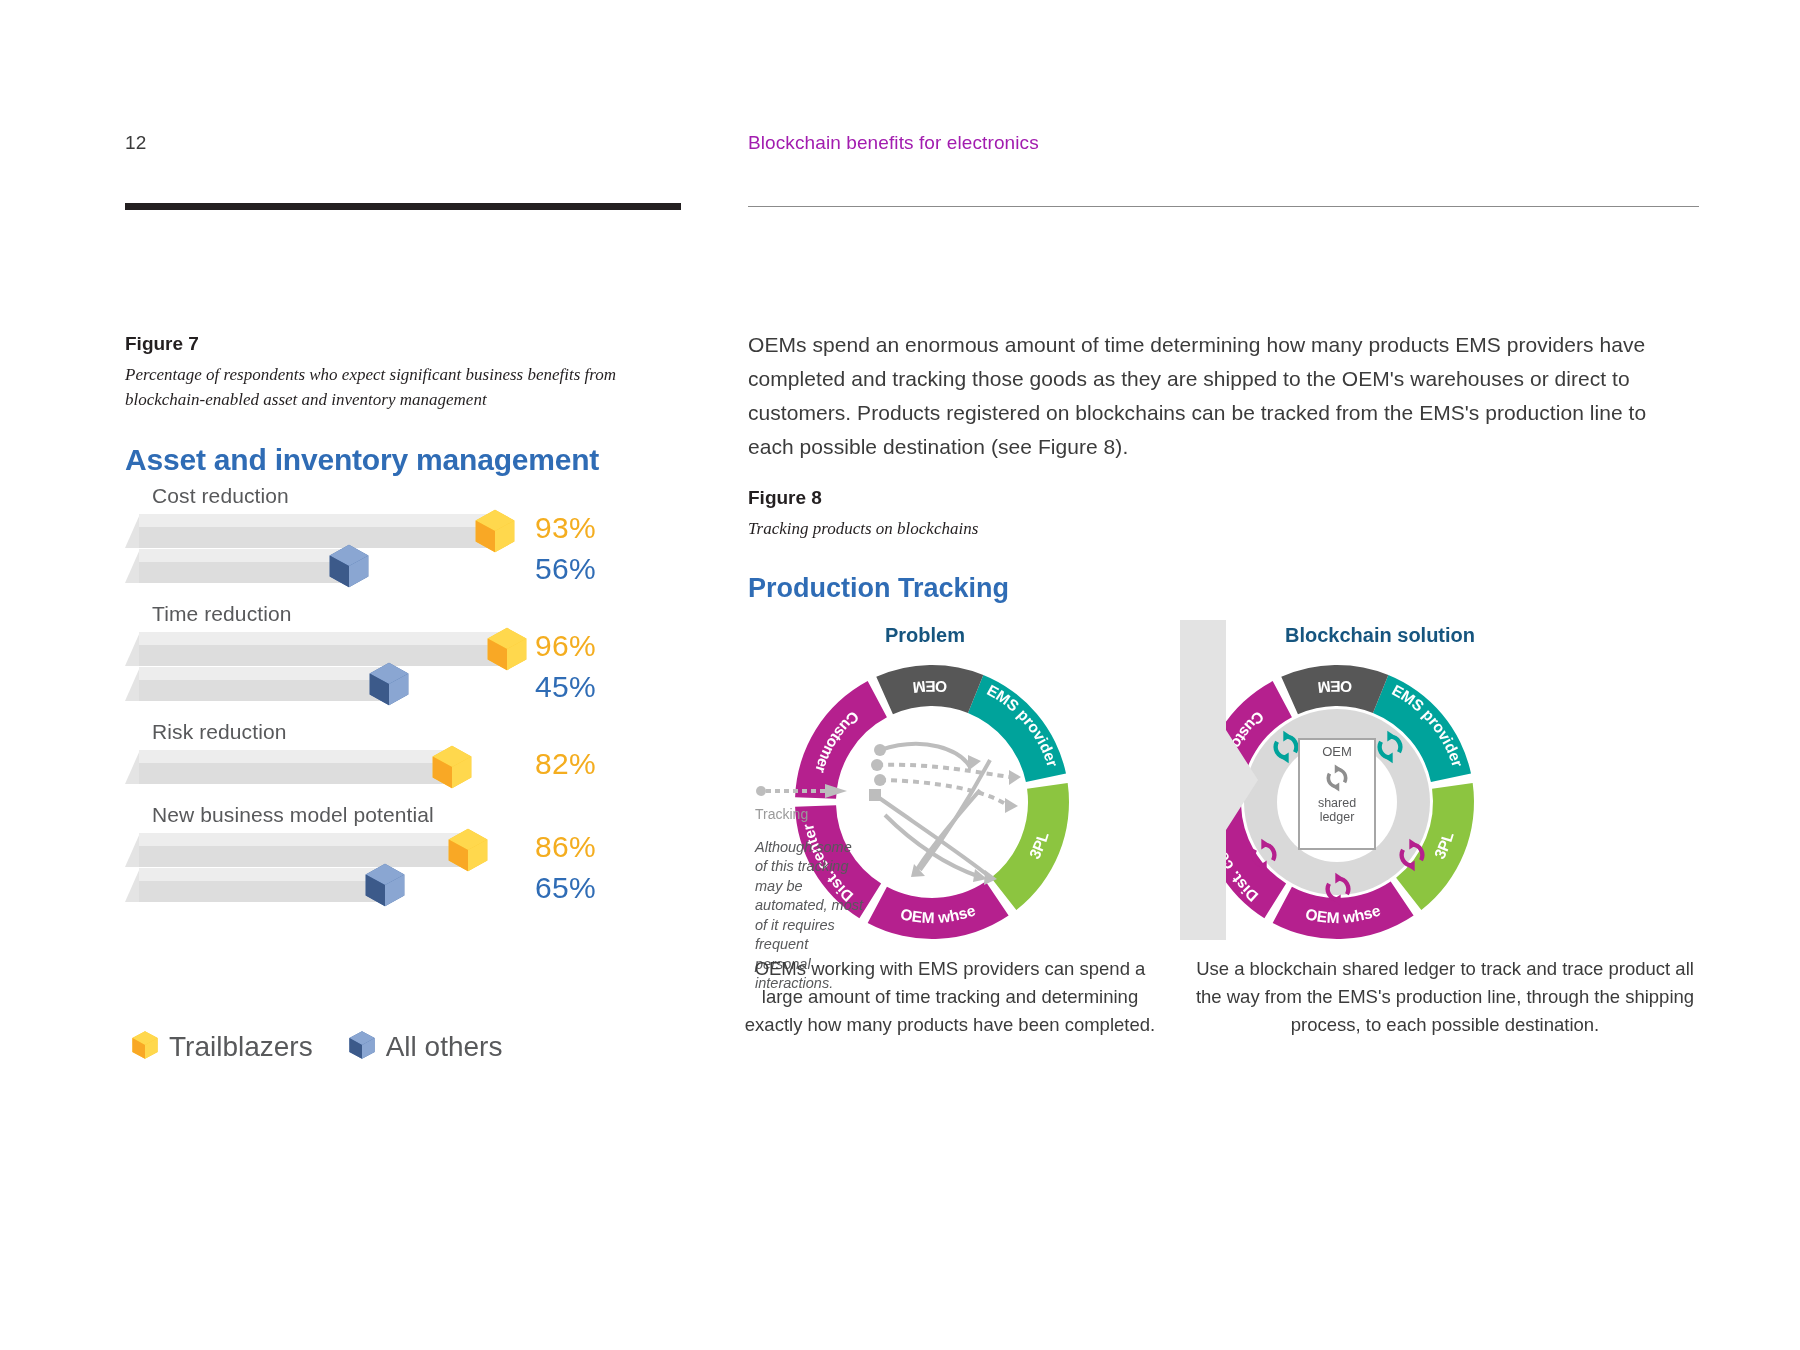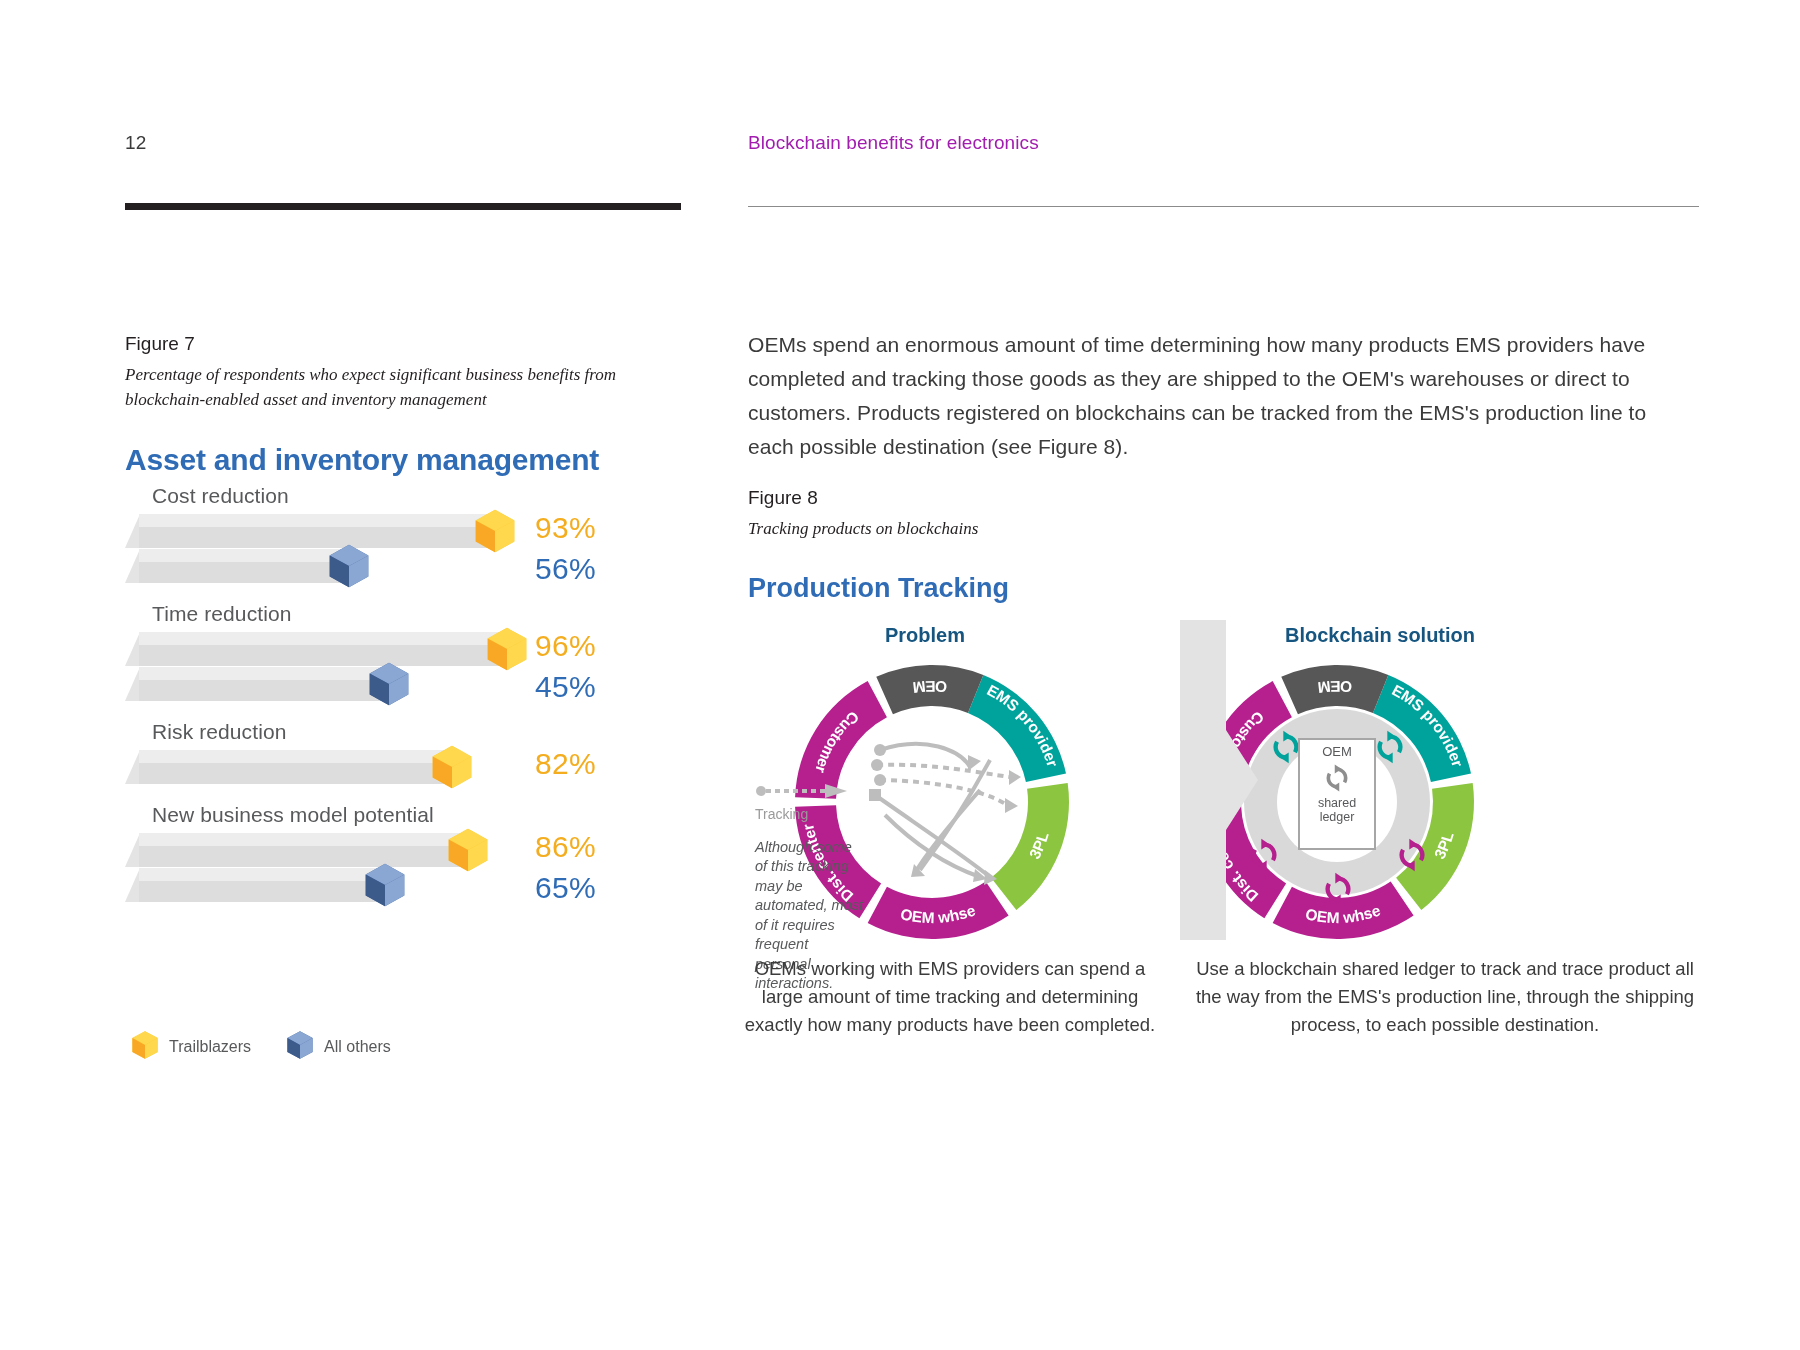--- a/index.html
+++ b/index.html
@@ -8,21 +8,21 @@
 
   .page { position: absolute; inset: 0; }
 
   
   .page-num { position: absolute; left: 125px; top: 132px; font-size: 19px; color: #3b3b3b; letter-spacing: .2px; }
   .head-title { position: absolute; left: 748px; top: 132px; font-size: 19px; color: #a21caf; letter-spacing: .1px; }
   .rule-thick { position: absolute; left: 125px; top: 203px; width: 556px; height: 7px; background: #231f20; }
   .rule-thin  { position: absolute; left: 748px; top: 206px; width: 951px; height: 1.4px; background: #8b8b8b; }
 
   
-  .fig-label { font-size: 19px; font-weight: normal; color: #231f20; font-family: "Liberation Sans", sans-serif; }
+  .fig-label { font-size: 19px; font-weight: bold; color: #231f20; font-family: "Liberation Sans", sans-serif; }
   .fig-sub { font-size: 17px; font-style: italic; color: #231f20; font-family: "Liberation Serif", serif; line-height: 1.48; }
 
   #fig7-label { position: absolute; left: 125px; top: 333px; }
   #fig7-sub   { position: absolute; left: 125px; top: 362px; width: 570px; }
 
   
   .chart-title { position: absolute; left: 125px; top: 443px; font-size: 30px; font-weight: bold; color: #2f6cb5; letter-spacing: -.2px; }
   .chart-area { position: absolute; left: 125px; top: 484px; width: 580px; }
 
   .grp { position: relative; margin-bottom: 19px; }
@@ -38,21 +38,21 @@
   .cube { position: absolute; width: 46px; height: 46px; top: -6px; }
   .cube svg { display: block; }
 
   .pct { position: absolute; font-size: 30px; letter-spacing: .3px; }
   .pct.gold { color: #f4ad1f; }
   .pct.blue { color: #2f6cb5; }
 
   
   .legend { position: absolute; left: 130px; top: 1030px; display: flex; align-items: center; gap: 34px; }
   .leg-item { display: flex; align-items: center; gap: 9px; }
-  .leg-item .lbl { font-size: 16px; color: #58595b; }
+  .leg-item .lbl { font-size: 28px; color: #58595b; }
 
   
   .body-copy { position: absolute; left: 748px; top: 328px; width: 935px;
                font-size: 21px; line-height: 1.62; color: #3b3b3b; letter-spacing: .05px; }
   #fig8-label { position: absolute; left: 748px; top: 487px; text-align: center; }
   #fig8-sub   { position: absolute; left: 748px; top: 516px; }
   .prod-title { position: absolute; left: 748px; top: 573px; font-size: 27px; font-weight: bold; color: #2f6cb5; }
 
   .diagram { position: absolute; left: 740px; top: 610px; width: 960px; height: 420px; }
   .dia-head { position: absolute; font-size: 20px; font-weight: bold; color: #16557f; }

